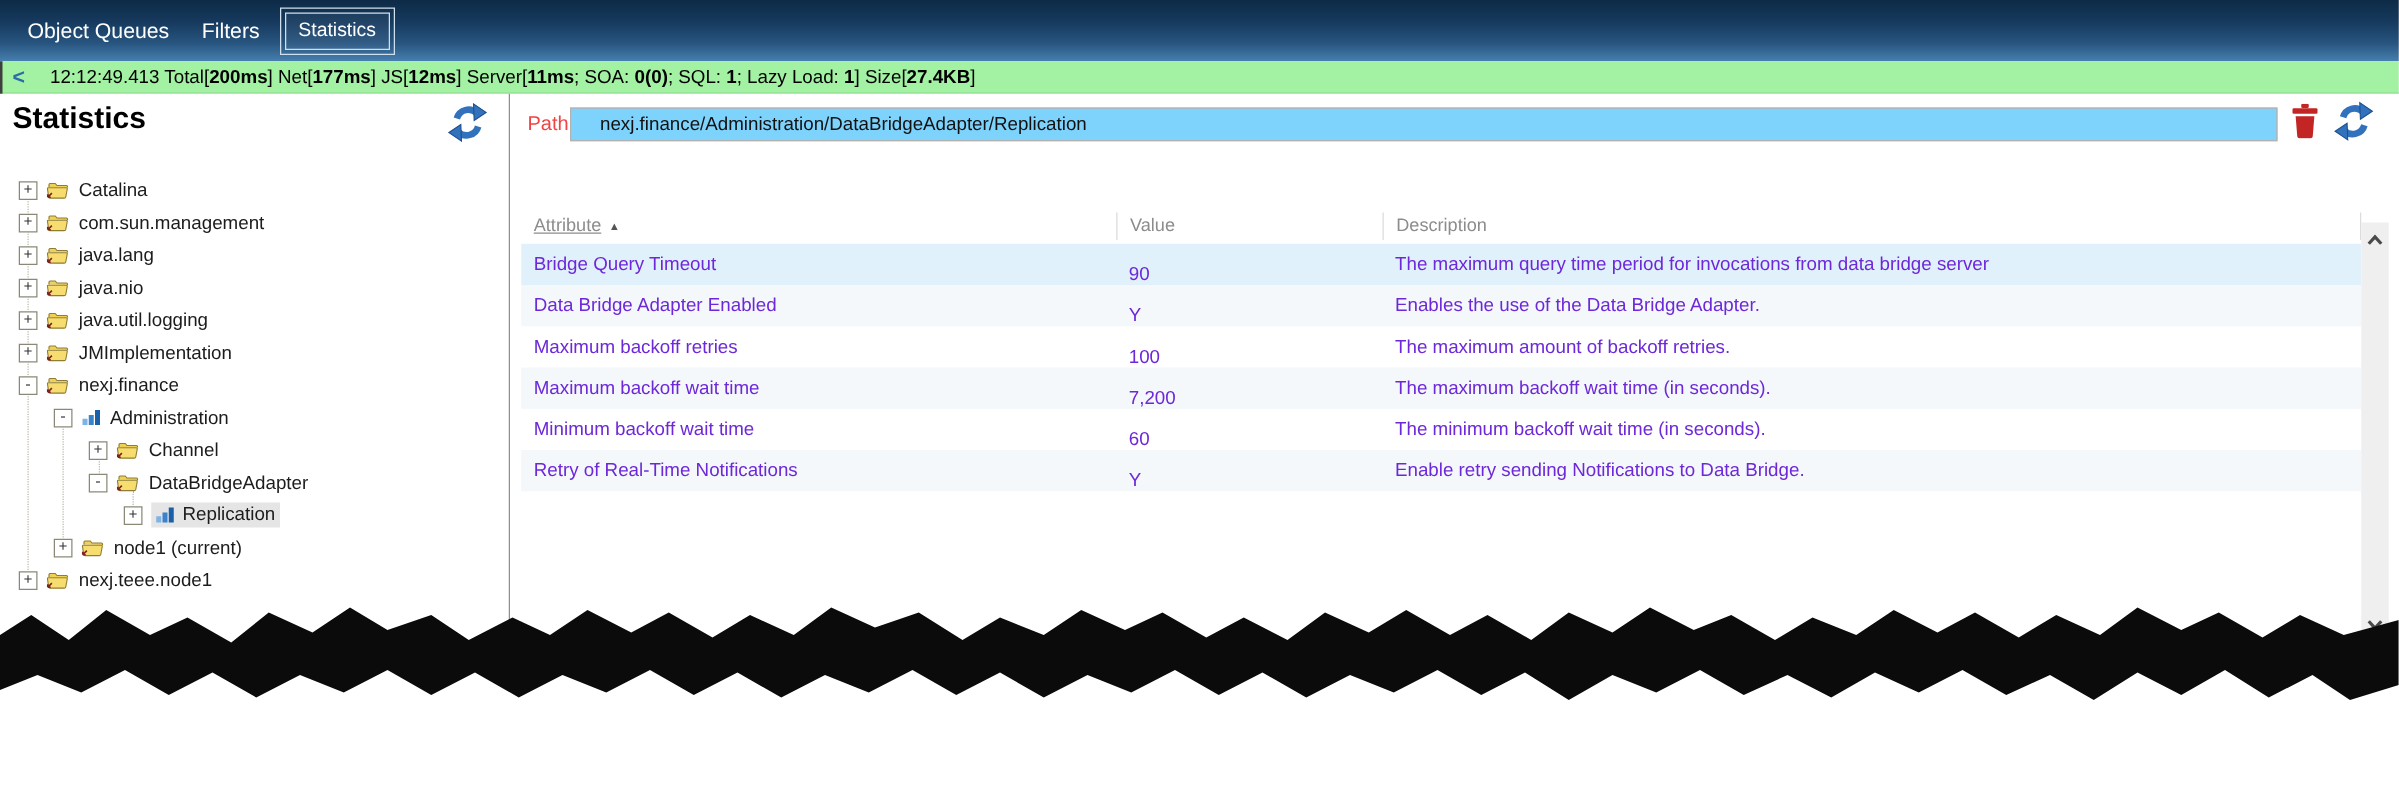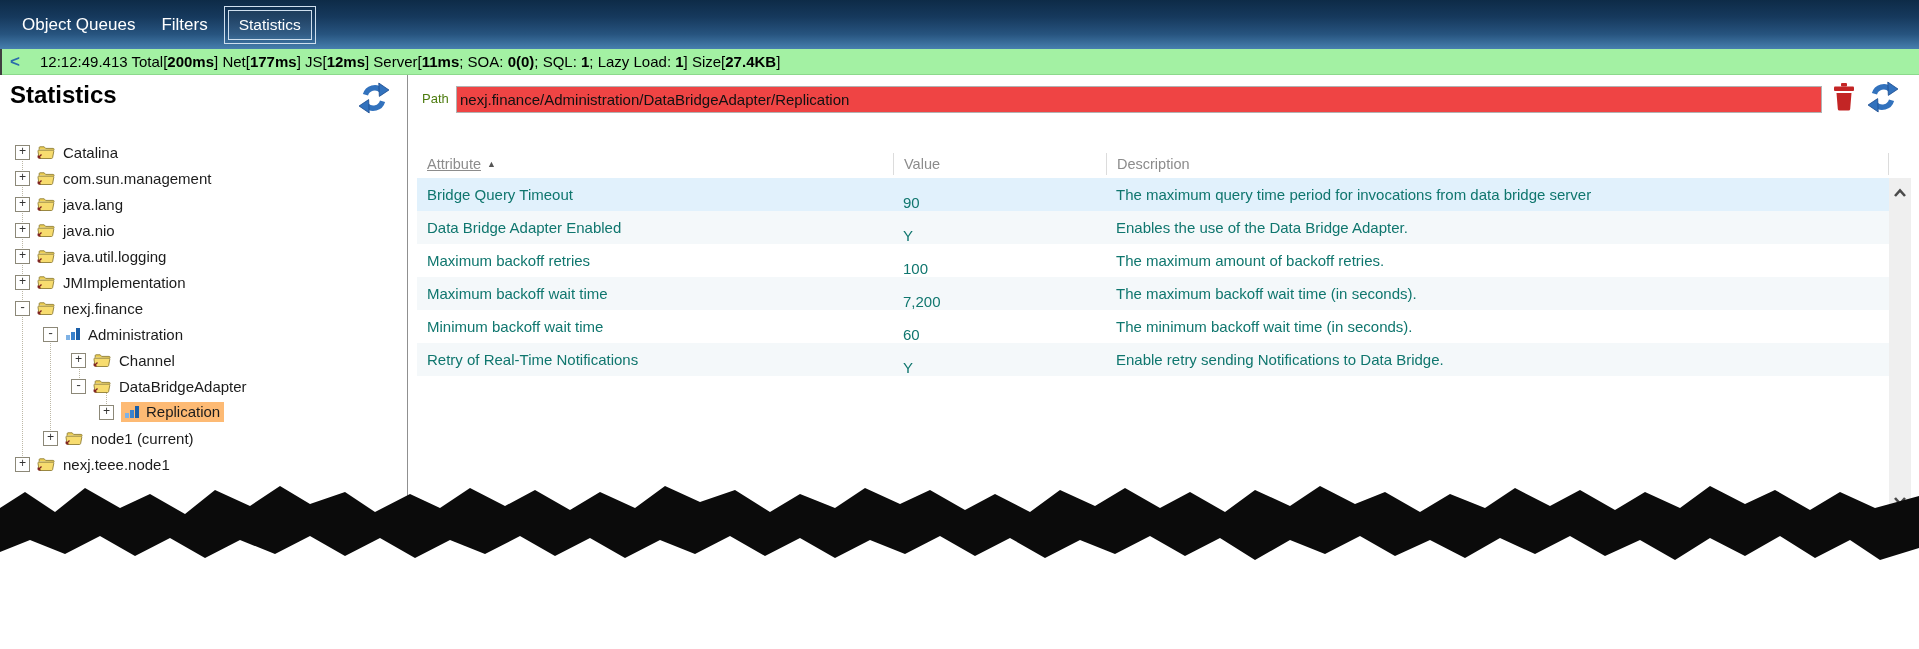--- a/index.html
+++ b/index.html
@@ -35,41 +35,41 @@
   .tree { position:absolute; left:0; top:64px; width:100%; }
   .guide { position:absolute; width:0; border-left:1px dotted #bdb8a6; z-index:0; }
   .trow { position:relative; z-index:1; height:26px; display:flex; align-items:center;
     font-size:15px; color:#1c1c1c; cursor:default; }
   .lvl0 { padding-left:15px; } .lvl1 { padding-left:43px; }
   .lvl2 { padding-left:71px; } .lvl3 { padding-left:99px; }
   .expander { width:15px; height:15px; border:1px solid #8c8878; background:#fff;
     font-size:12px; line-height:12px; text-align:center; color:#333; margin-right:7px;
     flex:0 0 15px; font-family:"Liberation Mono", monospace; }
   .ticon { margin-right:7px; display:inline-flex; flex:0 0 auto; }
-  .sel { background:#fdba74; padding:1px 4px 2px 3px; display:inline-flex; align-items:center; }
+  .sel { background:#e5e5e5; padding:1px 4px 2px 3px; display:inline-flex; align-items:center; }
   .sel .ticon { margin-right:6px; }
 
   
   .main { left:408px; top:75px; width:1511px; height:455px; background:#fff; }
-  .path-label { position:absolute; left:14px; top:16px; font-size:13px; color:#4d7c0f; }
+  .path-label { position:absolute; left:14px; top:16px; font-size:16px; color:#ef4444; }
   .path-input { position:absolute; left:48px; top:11px; width:1366px; height:27px;
-    background:#ef4444; border:1px solid #b2b2b2; font-size:15px; color:#111;
-    padding:0 3px; font-family:"Liberation Sans", sans-serif; }
+    background:#7dd3fc; border:1px solid #b2b2b2; font-size:15px; color:#111;
+    padding:0 23px; font-family:"Liberation Sans", sans-serif; }
   .trash-btn { position:absolute; left:1424px; top:8px; width:24px; height:28px; cursor:pointer; }
   .refresh-btn { position:absolute; left:1459px; top:6px; width:32px; height:32px; cursor:pointer; }
 
-  .tbl { position:absolute; left:9px; top:75px; width:1472px; }
+  .tbl { position:absolute; left:9px; top:92px; width:1472px; }
   .thead { display:flex; height:28px; align-items:center; color:#8c8c8c; font-size:14.5px; }
   .th { padding-left:10px; height:22px; display:flex; align-items:center; }
   .th-attr { width:476px; }
   .th-val  { width:213px; border-left:1px solid #dcdcdc; }
   .th-desc { flex:1; border-left:1px solid #dcdcdc; border-right:1px solid #dcdcdc; }
   .th-attr .lbl { text-decoration:underline; }
   .sort-ico { font-size:9px; color:#555; margin-left:6px; }
-  .trowd { display:flex; min-height:32px; align-items:center; font-size:15px; color:#0f766e; }
+  .trowd { display:flex; min-height:32px; align-items:center; font-size:15px; color:#6d28d9; }
   .td { padding-left:10px; }
   .td-attr { width:476px; } .td-val { width:213px;margin-top:16px; } .td-desc { flex:1; }
   .r-sel { background:#e1f1fc; }
   .r-alt { background:#f4f8fa; }
 
   .vscroll { position:absolute; left:1481px; top:103px; width:22px; height:330px;
     background:#efefef; }
   .sc-btn { position:absolute; left:4px; width:14px; height:10px; cursor:pointer; }
   .sc-up { top:6px; } .sc-down { bottom:6px; }
 

